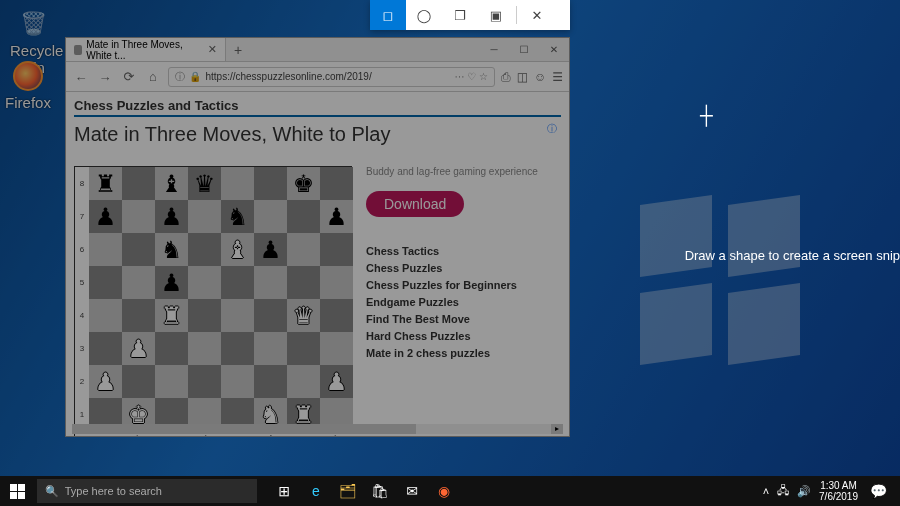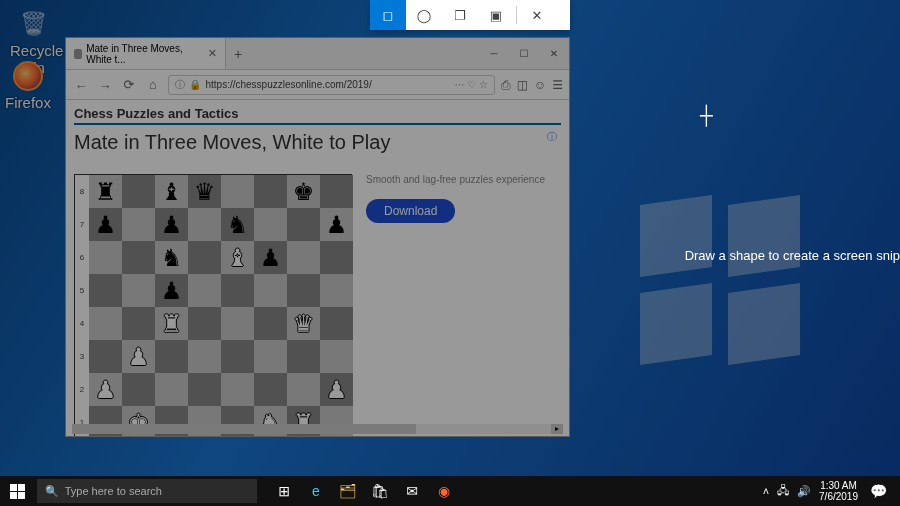--- a/index.html
+++ b/index.html
@@ -14,21 +14,21 @@
 .firefox-d .ic::before{content:"";display:block;width:26px;height:26px;border-radius:50%;background:radial-gradient(circle at 40% 40%,#fc6,#f63,#336);border:2px solid #f93}
 
 .win-logo{position:absolute;top:200px;left:640px;width:160px;height:160px;z-index:2;opacity:0.35}
 .win-logo div{position:absolute;background:#fff;width:72px;height:72px}
 .win-logo .q1{top:0;left:0;transform:skewY(-8deg)}
 .win-logo .q2{top:0;right:0;transform:skewY(-8deg)}
 .win-logo .q3{bottom:0;left:0;transform:skewY(-8deg)}
 .win-logo .q4{bottom:0;right:0;transform:skewY(-8deg)}
 
 .browser{position:absolute;top:37px;left:65px;width:505px;height:400px;background:#fff;border:1px solid #999;z-index:3;display:flex;flex-direction:column}
-.title-bar{height:32px;background:#f0f0f0;display:flex;align-items:stretch;border-bottom:1px solid #ccc}
+.title-bar{height:24px;background:#f0f0f0;display:flex;align-items:stretch;border-bottom:1px solid #ccc}
 .tab{display:flex;align-items:center;gap:4px;padding:0 8px;background:#fff;border-right:1px solid #ccc;font-size:10px;max-width:160px}
 .tab .favicon{width:10px;height:10px;background:#999;border-radius:2px}
 .tab .x{margin-left:4px;font-size:11px;color:#666}
 .new-tab{width:24px;display:flex;align-items:center;justify-content:center;font-size:14px;color:#666}
 .win-ctrls{margin-left:auto;display:flex}
 .win-ctrls span{width:30px;display:flex;align-items:center;justify-content:center;font-size:10px;color:#555}
 
 .nav-bar{height:30px;display:flex;align-items:center;padding:0 6px;gap:6px;border-bottom:1px solid #ccc}
 .nav-bar .nb{width:18px;text-align:center;font-size:13px;color:#666}
 .url-box{flex:1;height:20px;border:1px solid #ccc;border-radius:3px;display:flex;align-items:center;padding:0 6px;font-size:10px;color:#444;gap:4px}
@@ -50,21 +50,21 @@
 .lt{background:#c8c8c8}
 .dk{background:#878787}
 .wp{color:#fff;text-shadow:-1px 0 #000,1px 0 #000,0 -1px #000,0 1px #000}
 .bp{color:#000}
 .corner{background:#fff}
 
 .side{flex:1;font-size:11px;color:#555}
 .ad-head{font-size:17px;font-weight:bold;color:#333;line-height:1.25;margin-bottom:6px}
 .ad-sub{font-size:10px;color:#666;margin-bottom:4px}
 .ad-desc{font-size:10px;color:#888;margin-bottom:14px}
-.ad-btn{background:#1d4ed8;color:#fff;border-radius:14px;padding:5px 18px;display:inline-block;font-size:12px}
+.ad-btn{background:#be185d;color:#fff;border-radius:14px;padding:5px 18px;display:inline-block;font-size:14px}
 .links{margin-top:28px}
 .links div{font-size:11px;color:#333;font-weight:bold;margin:5px 0}
 .scrollbar{position:absolute;bottom:2px;left:6px;right:6px;height:10px;background:#eee}
 .scrollbar::after{content:"";position:absolute;left:0;width:70%;height:100%;background:#ccc}
 .scrollbar .ar{position:absolute;right:0;width:12px;height:10px;background:#ccc;font-size:8px;text-align:center}
 
 .snip-toolbar{position:absolute;top:0;left:370px;width:200px;height:30px;background:#fff;z-index:20;display:flex;align-items:center;box-shadow:0 2px 6px rgba(0,0,0,0.3)}
 .snip-toolbar .st{width:36px;height:30px;display:flex;align-items:center;justify-content:center;font-size:13px;color:#444}
 .snip-toolbar .st.active{background:#0078d7;color:#fff}
 .snip-toolbar .sep{width:1px;height:18px;background:#ccc;margin:0 2px}
@@ -219,22 +219,31 @@
             <div class="file">b</div>
             <div class="file">c</div>
             <div class="file">d</div>
             <div class="file">e</div>
             <div class="file">f</div>
             <div class="file">g</div>
             <div class="file">h</div>
           </div>
       </div>
       <div class="side">
-        <div class="ad-desc">Smooth and lag-free puzzles experience</div>
+        <div class="ad-desc">Buddy and lag-free gaming experience</div>
         <div class="ad-btn">Download</div>
+        <div class="links" id="links">
+            <div>Chess Tactics</div>
+            <div>Chess Puzzles</div>
+            <div>Chess Puzzles for Beginners</div>
+            <div>Endgame Puzzles</div>
+            <div>Find The Best Move</div>
+            <div>Hard Chess Puzzles</div>
+            <div>Mate in 2 chess puzzles</div>
+          </div>
       </div>
     </div>
     <div class="scrollbar">
         <span class="ar">▸</span>
       </div>
   </div>
 </div>
 
 <div class="overlay"></div>
 

